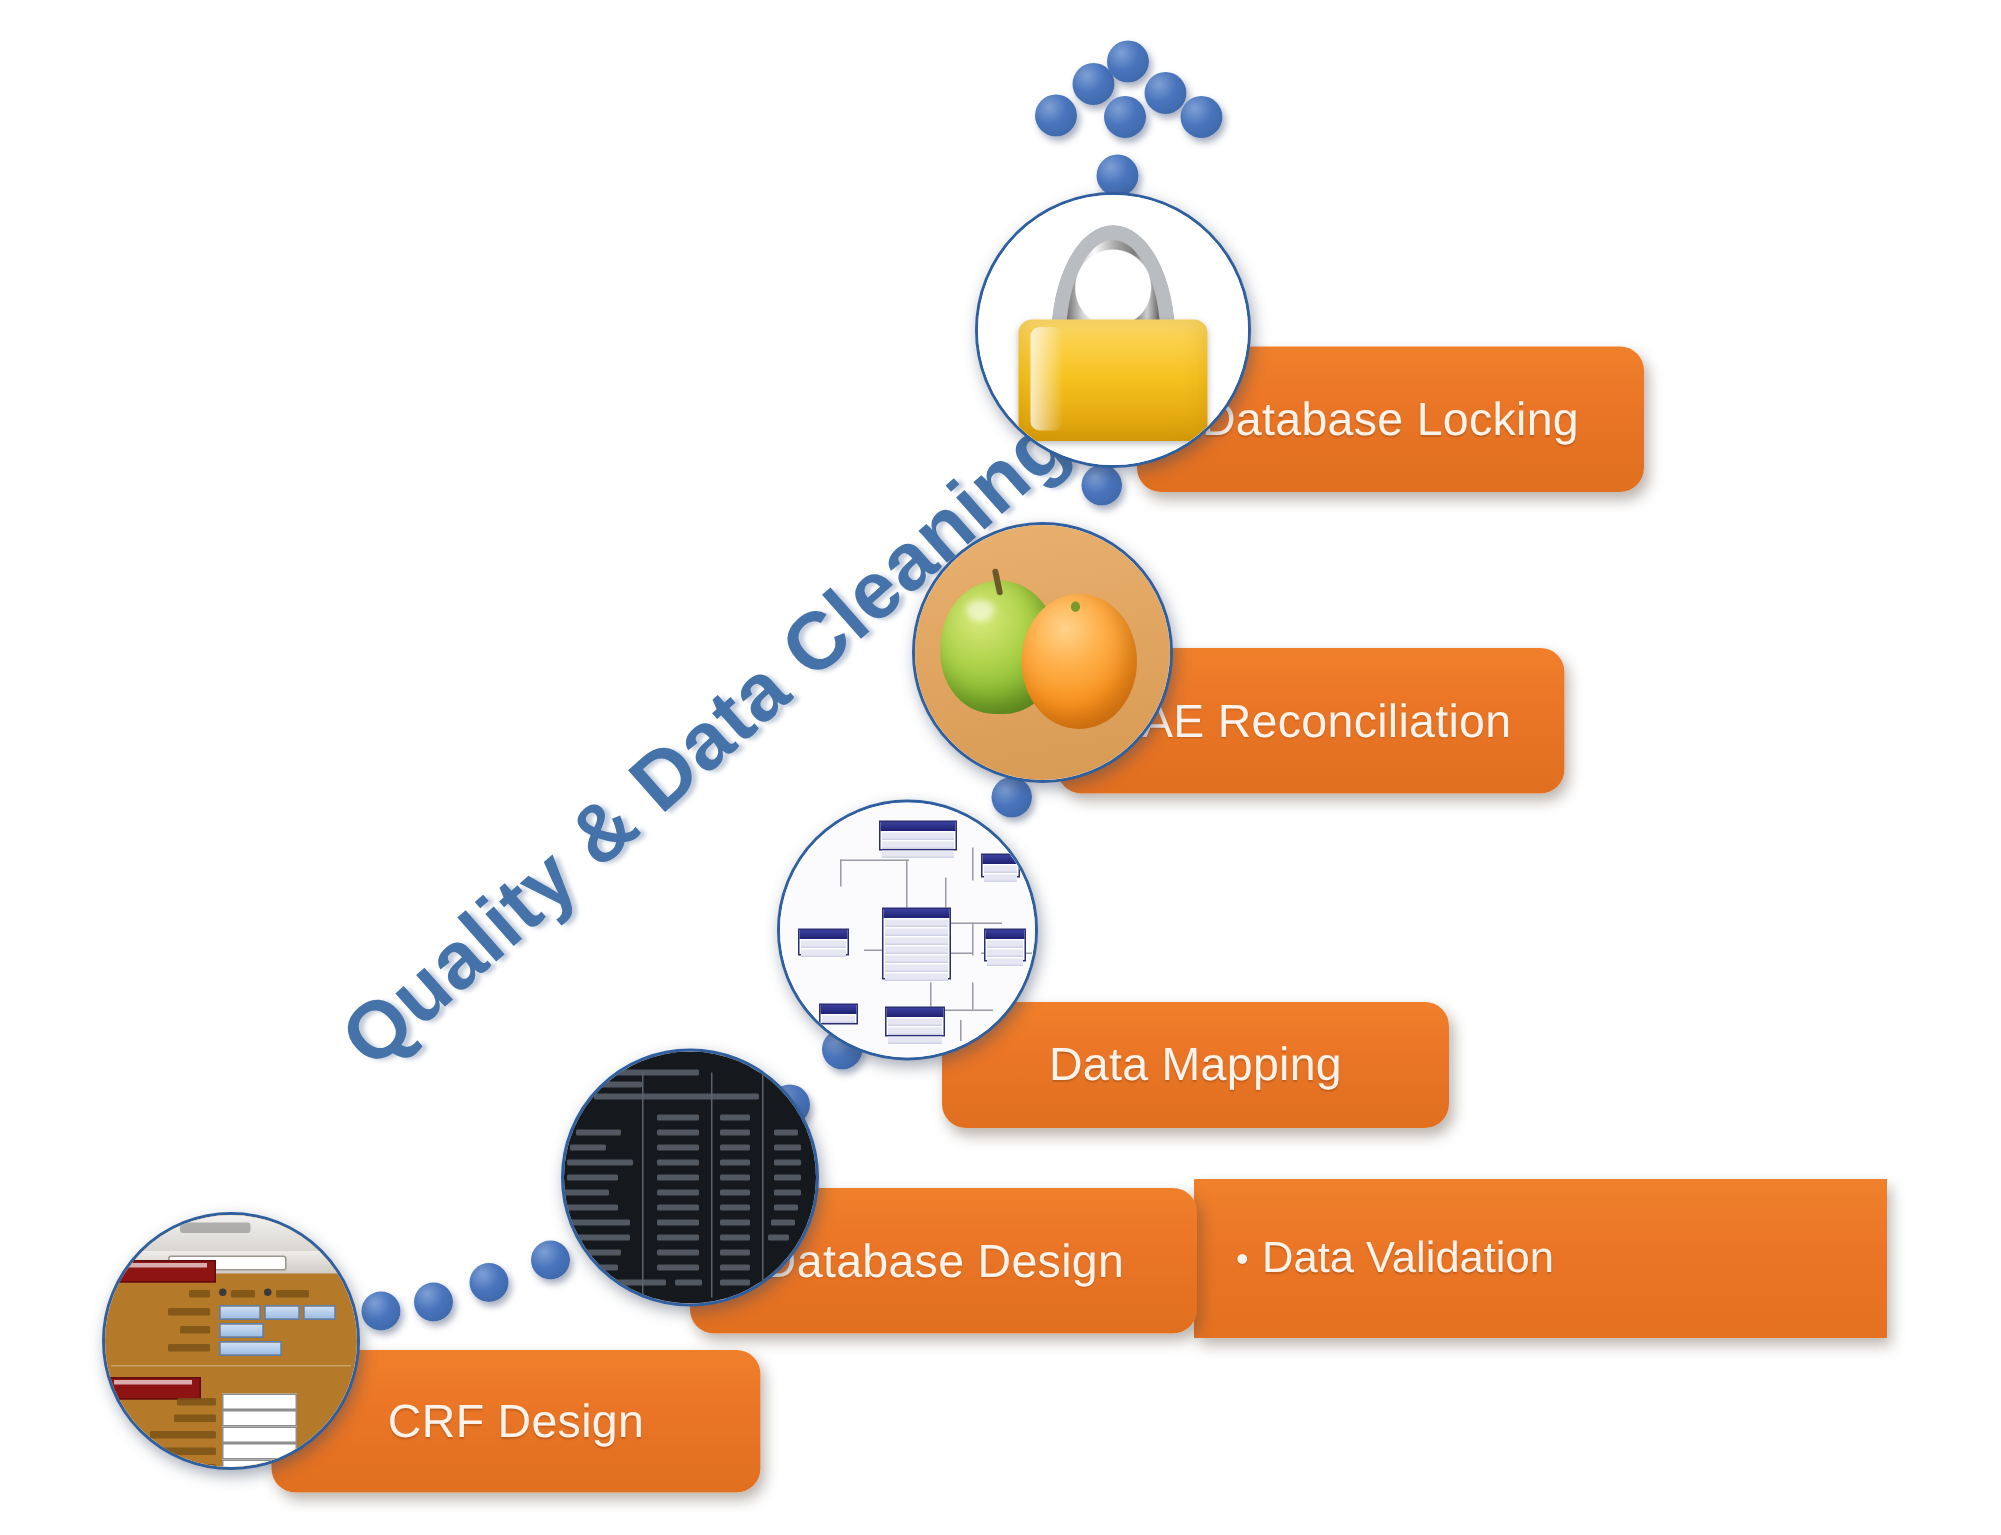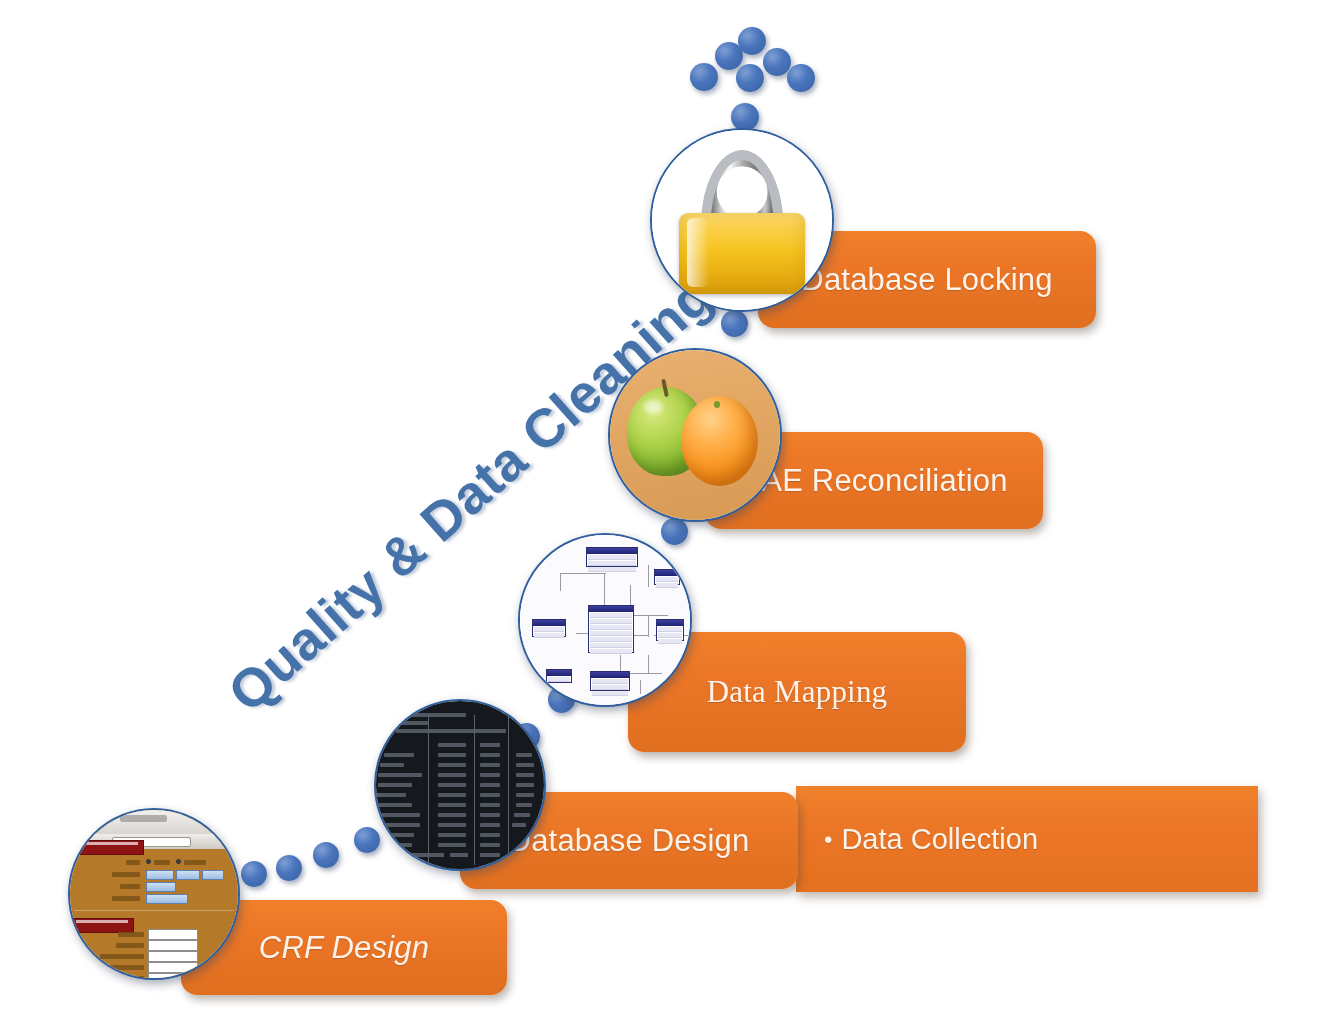--- a/index.html
+++ b/index.html
@@ -186,21 +186,21 @@
   <div class="plate rounded ctr" style="left:705px;top:432px;width:338px;height:97px;">
     <span class="plabel">SAE Reconciliation</span>
   </div>
   <div class="circ" style="left:608px;top:348px;width:170px;height:170px;">
     <div class="circ-inner fruit-bg">
       <div class="apple"></div>
       <div class="orange"></div>
     </div>
   </div>
 
-  <div class="plate rounded ctr" style="left:628px;top:632px;width:338px;height:120px;font-family:Liberation Serif, serif;">
+  <div class="plate rounded ctr" style="left:628px;top:668px;width:338px;height:84px;">
     <span class="plabel">Data Mapping</span>
   </div>
   <div class="circ" style="left:518px;top:533px;width:170px;height:170px;">
     <div class="circ-inner er-bg">
 
       <div class="er-line" style="left:84px;top:38px;width:1px;height:62px;"></div>
       <div class="er-line" style="left:40px;top:38px;width:46px;height:1px;"></div>
       <div class="er-line" style="left:40px;top:38px;width:1px;height:18px;"></div>
       <div class="er-line" style="left:84px;top:100px;width:44px;height:1px;"></div>
       <div class="er-line" style="left:110px;top:50px;width:1px;height:30px;"></div>
@@ -253,21 +253,21 @@
           <div class="rw"></div>
       </div>
       <div class="er-tbl" style="left:26px;top:134px;width:26px;height:14px;">
         <div class="hd"></div>
           <div class="rw"></div>
       </div>
     </div>
   </div>
 
   <div class="bullets" style="left:796px;top:786px;width:462px;height:106px;">
-    <div class="bi">Data Collection</div>
+    <div class="bi">Data Validation</div>
   </div>
   <div class="plate rounded ctr" style="left:460px;top:792px;width:338px;height:97px;">
     <span class="plabel">Database Design</span>
   </div>
   <div class="circ" style="left:374px;top:699px;width:168px;height:168px;">
     <div class="circ-inner term-bg">
       <div class="tcol" style="left:52px;top:14px;height:150px;"></div>
       <div class="tcol" style="left:98px;top:14px;height:150px;"></div>
       <div class="tcol" style="left:132px;top:14px;height:150px;"></div>
 
@@ -314,21 +314,21 @@
         <div class="trow" style="left:104px;top:132px;width:20px;"></div>
       <div class="trow" style="left:8px;top:142px;width:28px;"></div>
         <div class="trow" style="left:62px;top:142px;width:28px;"></div>
         <div class="trow" style="left:104px;top:142px;width:20px;"></div>
       <div class="trow" style="left:16px;top:152px;width:52px;"></div>
         <div class="trow" style="left:74px;top:152px;width:18px;"></div>
         <div class="trow" style="left:104px;top:152px;width:20px;"></div>
     </div>
   </div>
 
-  <div class="plate rounded ctr" style="left:181px;top:900px;width:326px;height:95px;font-style:italic;">
+  <div class="plate rounded ctr" style="left:181px;top:900px;width:326px;height:95px;">
     <span class="plabel">CRF Design</span>
   </div>
   <div class="circ" style="left:68px;top:808px;width:168px;height:168px;">
     <div class="circ-inner crf-bg">
       <div class="crf-chrome"></div>
       <div class="crf-title"></div>
       <div class="crf-tabbar"></div>
       <div class="crf-url"></div>
 
       <div class="sect-hd" style="left:6px;top:30px;width:66px;">

